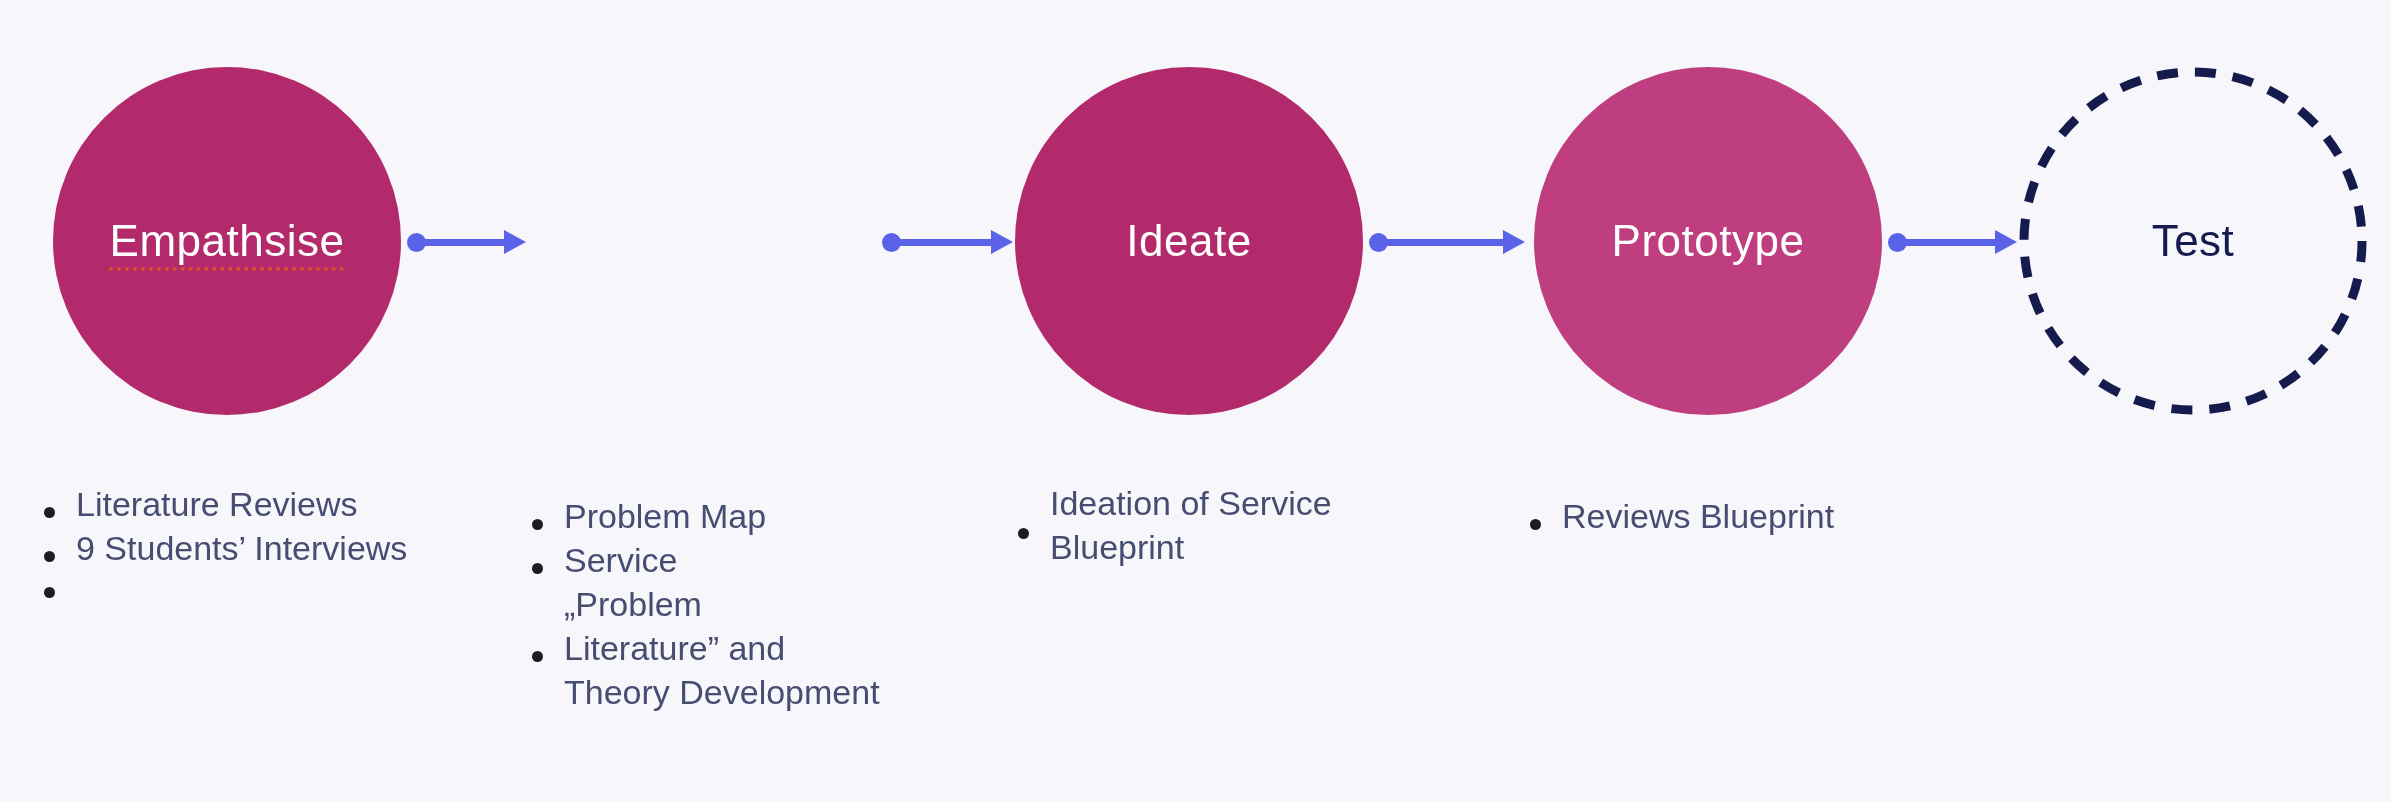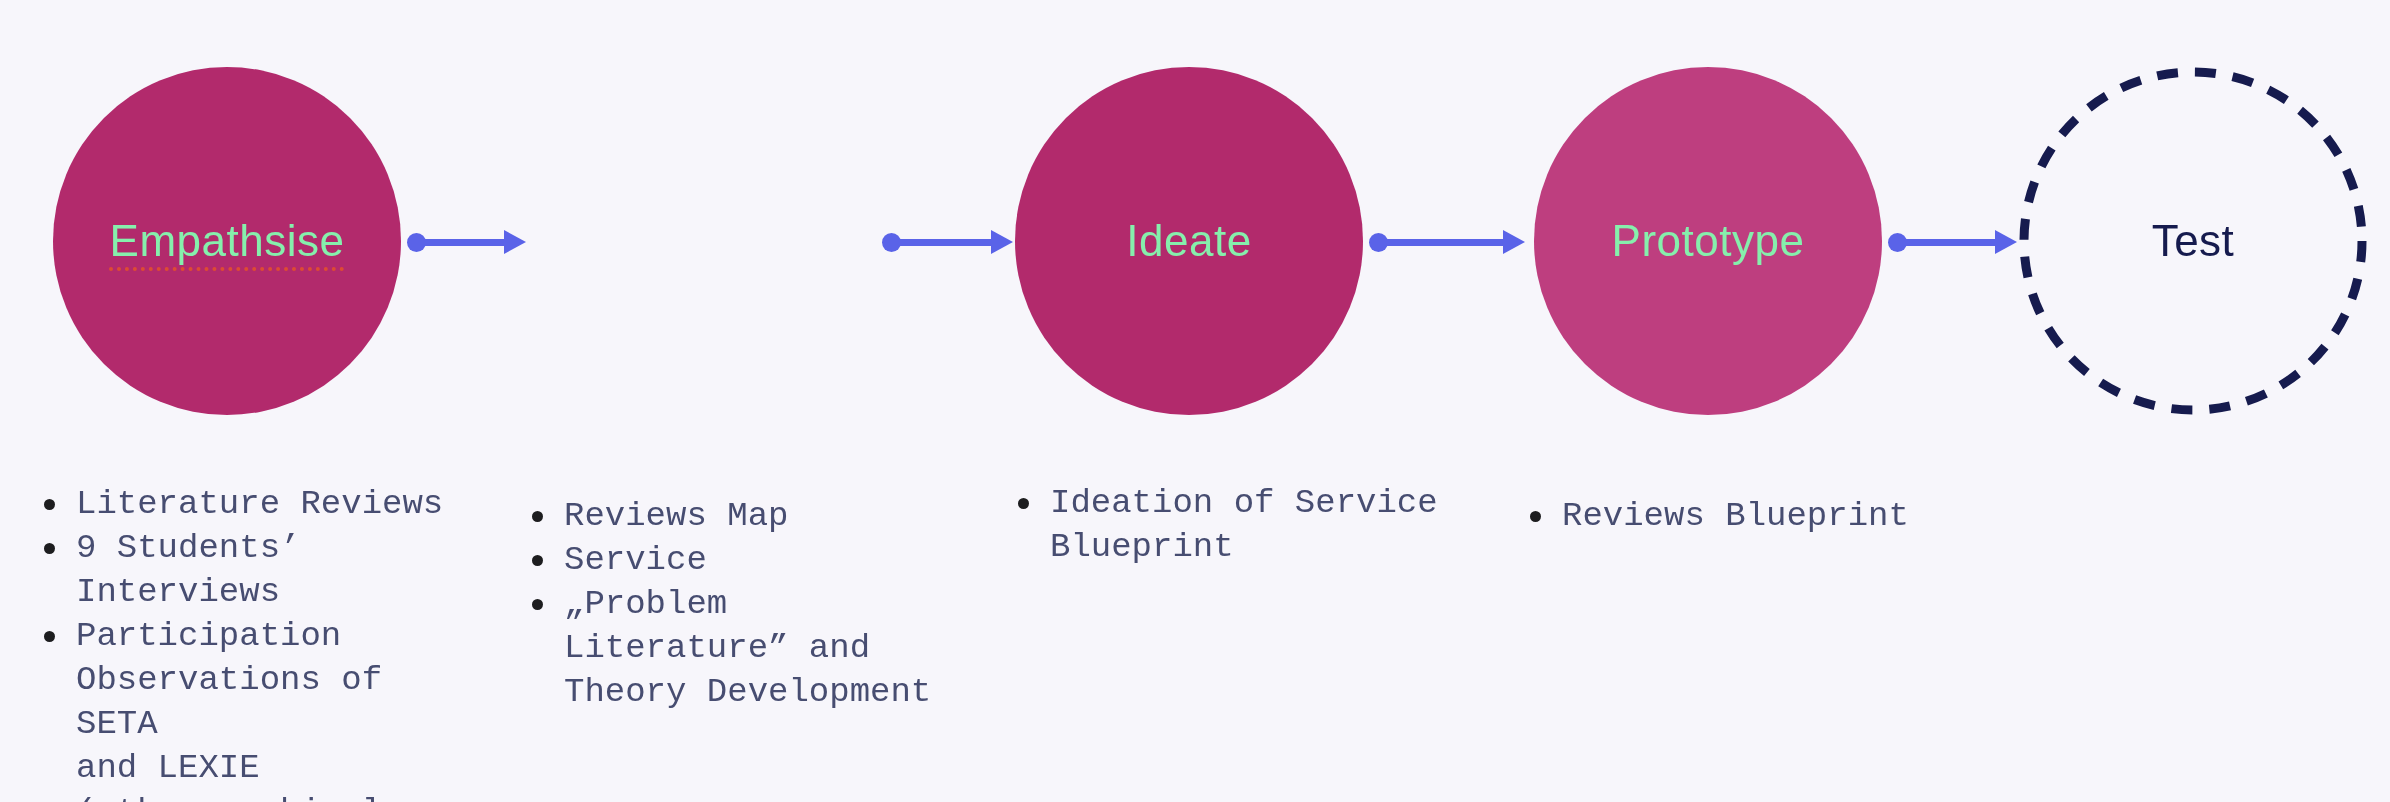--- a/index.html
+++ b/index.html
@@ -26,21 +26,21 @@
   }
   .circle.filled  { background: #b22a6c; }
   .circle.lighter { background: #be3e7f; }
   .circle.dashed  { background: transparent; }
   .dashed-ring { position: absolute; inset: 0; width: 100%; height: 100%; }
 
   .circle-label {
     font-size: 44px;
     font-weight: 500;
     letter-spacing: 0.5px;
-    color: #86efac;
+    color: #ffffff;
     white-space: nowrap;
   }
   .circle-label.navy { color: #161b4e; }
   .spell-error {
     text-decoration: underline dotted #dd4b33;
     text-decoration-thickness: 4px;
     text-underline-offset: 11px;
   }
 
   
@@ -74,21 +74,21 @@
   }
 
   
   .notes {
     position: absolute;
     margin: 0;
     padding: 0;
     list-style: none;
     width: 430px;
   }
-  .note-item { display: flex; align-items: flex-start; font-family: Liberation Mono, monospace; }
+  .note-item { display: flex; align-items: center; }
   .bullet-dot {
     flex: none;
     width: 11px;
     height: 11px;
     border-radius: 50%;
     background: #1d1d1f;
     margin: 17px 21px 0 0;
   }
   .note-text {
     font-size: 34px;
@@ -150,32 +150,27 @@
     <li class="note-item">
       <span class="bullet-dot"></span>
       <span class="note-text">Literature Reviews</span>
     </li>
     <li class="note-item">
       <span class="bullet-dot"></span>
       <span class="note-text">9 Students’ Interviews</span>
     </li>
     <li class="note-item">
       <span class="bullet-dot"></span>
-      <span class="note-text">Participation
-Observations of SETA
-and LEXIE
-(ethnographical
-research)</span>
     </li>
   </ul>
 
   <ul class="notes" style="left:532px;top:494px">
     <li class="note-item">
       <span class="bullet-dot"></span>
-      <span class="note-text">Reviews Map</span>
+      <span class="note-text">Problem Map</span>
     </li>
     <li class="note-item">
       <span class="bullet-dot"></span>
       <span class="note-text">Service</span>
     </li>
     <li class="note-item">
       <span class="bullet-dot"></span>
       <span class="note-text">„Problem
 Literature” and
 Theory Development</span>

